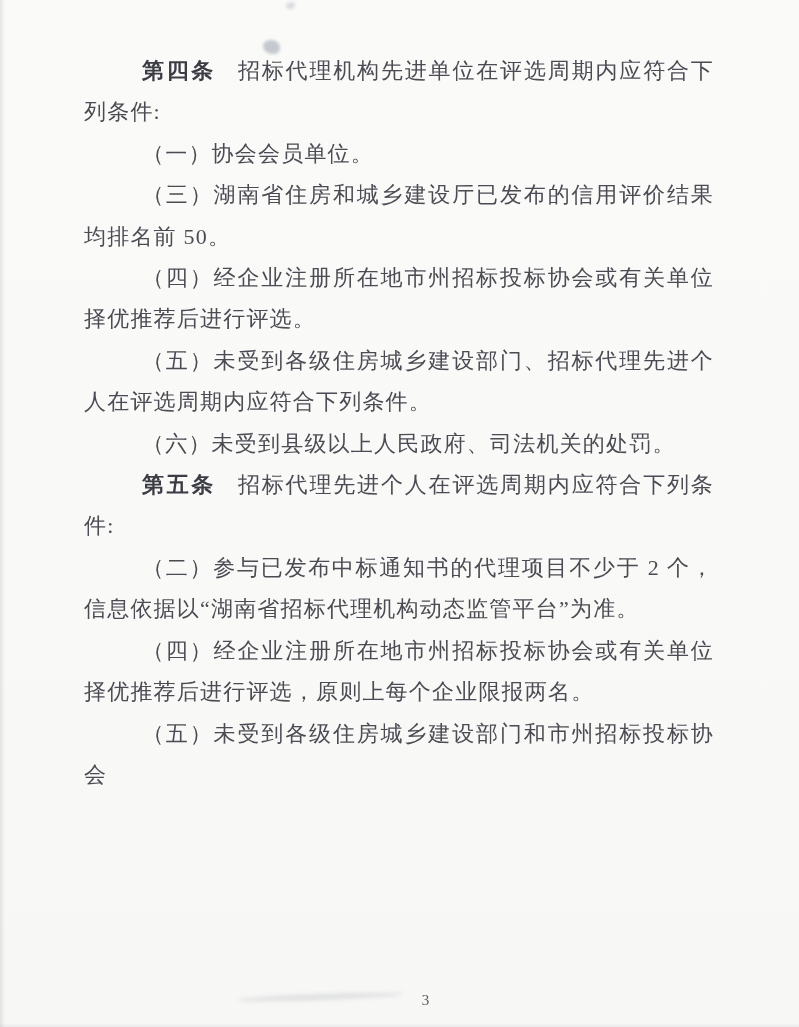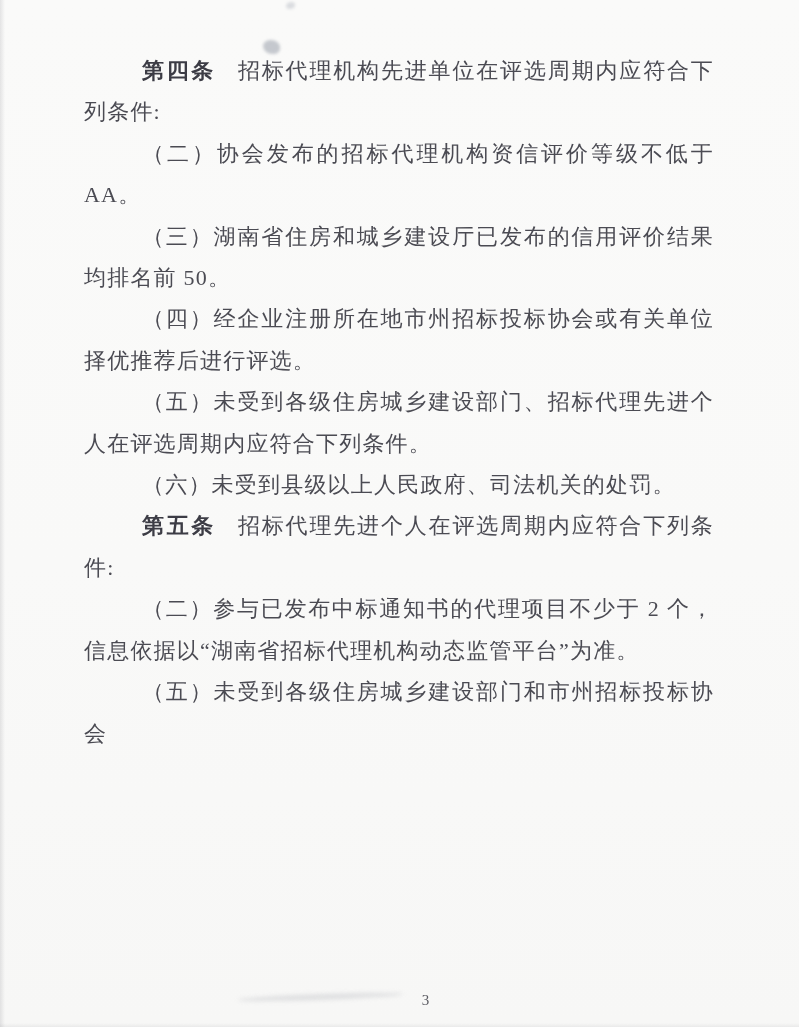--- a/index.html
+++ b/index.html
@@ -96,24 +96,25 @@
 
 <div class="page">
   <div class="edge-left"></div>
   <div class="edge-bottom"></div>
   <div class="smudge-a"></div>
   <div class="smudge-b"></div>
   <div class="smudge-streak"></div>
 
   <div class="doc-body" id="doc-body">
       <p class="para"><span class="marker">第四条</span>招标代理机构先进单位在评选周期内应符合下列条件:</p>
-      <p class="para">（二）协会发布的招标代理机构资信评价等级不低于 AA。</p>
+      <p class="para">（一）协会会员单位。</p>
       <p class="para">（三）湖南省住房和城乡建设厅已发布的信用评价结果均排名前 50。</p>
       <p class="para">（四）经企业注册所在地市州招标投标协会或有关单位择优推荐后进行评选。</p>
       <p class="para">（五）未受到各级住房城乡建设部门、招标代理先进个人在评选周期内应符合下列条件。</p>
       <p class="para">（六）未受到县级以上人民政府、司法机关的处罚。</p>
       <p class="para"><span class="marker">第五条</span>招标代理先进个人在评选周期内应符合下列条件:</p>
       <p class="para">（二）参与已发布中标通知书的代理项目不少于 2 个，信息依据以“湖南省招标代理机构动态监管平台”为准。</p>
+      <p class="para">（四）经企业注册所在地市州招标投标协会或有关单位择优推荐后进行评选，原则上每个企业限报两名。</p>
       <p class="para">（五）未受到各级住房城乡建设部门和市州招标投标协会</p>
     </div>
 
   <div class="page-number">3</div>
 </div>
 
 </body></html>

